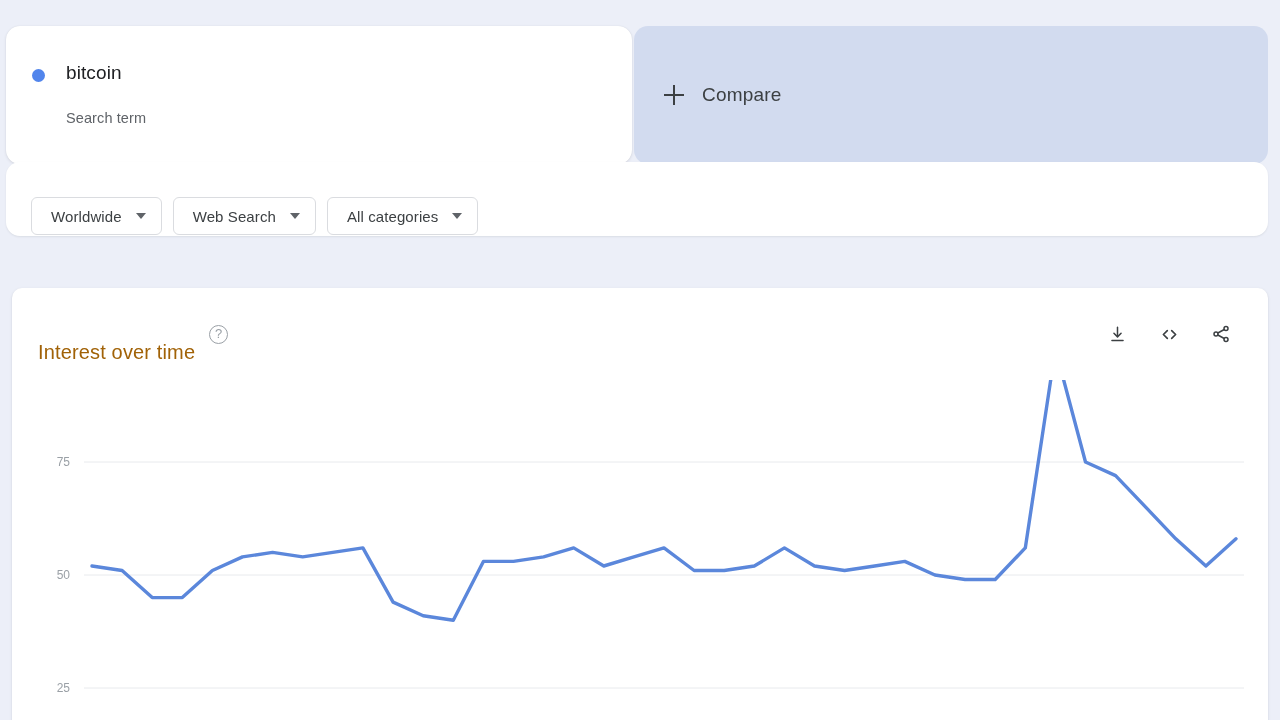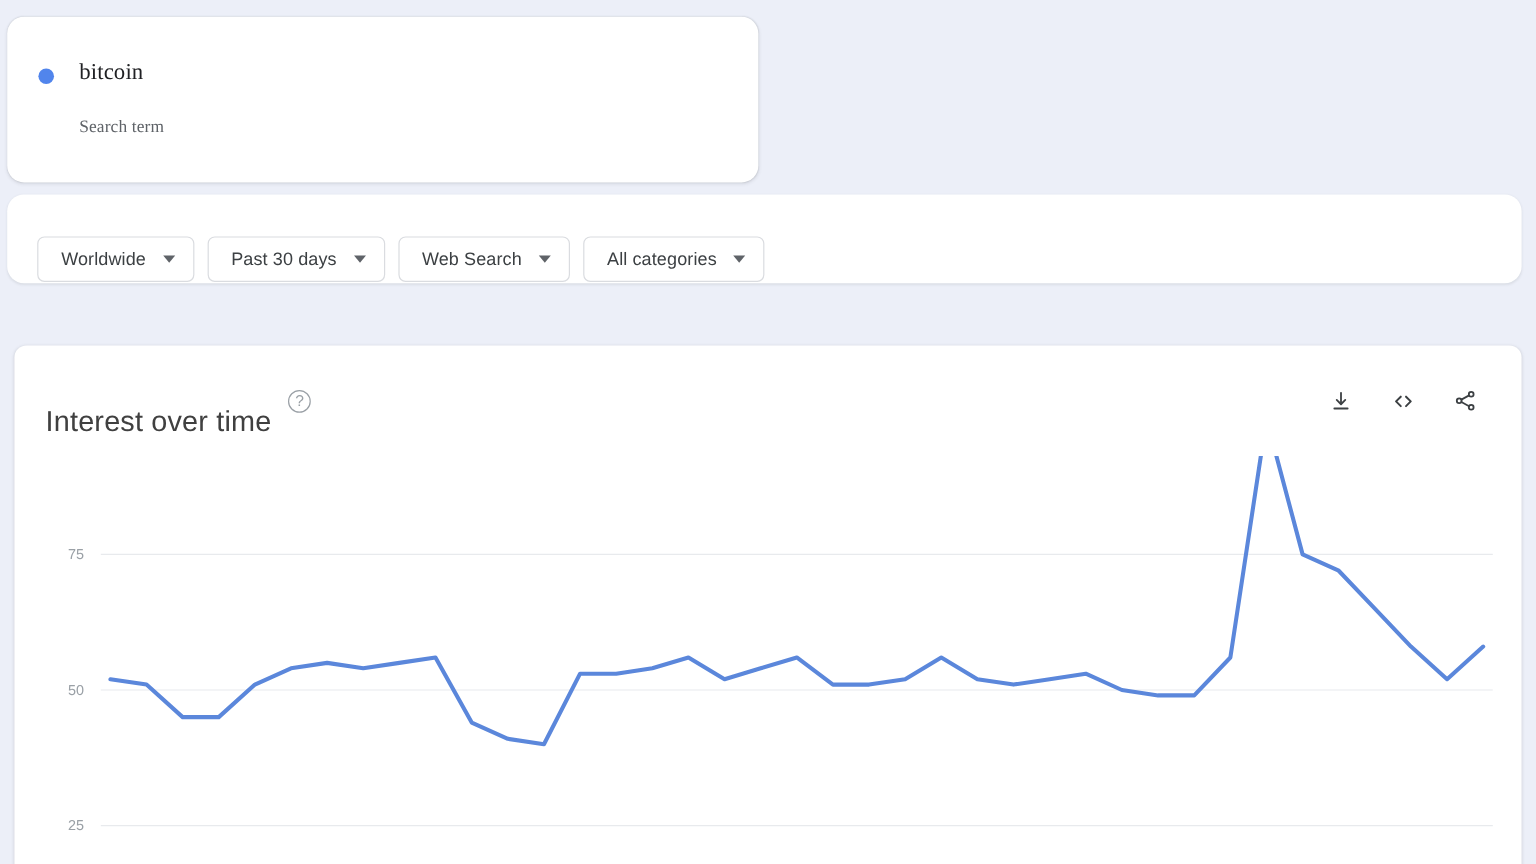--- a/index.html
+++ b/index.html
@@ -14,26 +14,25 @@
   }
   .page {
     position: relative;
     width: 1280px; height: 720px;
     background: #eceff8;
   }
 
   
   .top-row {
     position: absolute;
-    left: 0; top: 4px;
+    left: 0; top: 16px;
     width: 1280px; height: 156px;
     display: flex;
     gap: 2px;
     padding: 10px 12px 8px 6px;
-    font-family: Liberation Serif, serif;
   }
   .term-card {
     position: relative;
     width: 626px;
     background: #ffffff;
     border-radius: 14px;
     box-shadow: 0 1px 3px rgba(60,64,67,0.13), 0 0 1px rgba(60,64,67,0.10);
     display: flex;
     align-items: center;
     padding-left: 26px;
@@ -143,22 +142,22 @@
     position: absolute;
     left: 0; top: 0;
     width: 100%; height: 92px;
     display: flex;
     align-items: center;
     justify-content: space-between;
     padding: 0 34px 0 26px;
   }
   .chart-title-wrap { display: flex; align-items: center; gap: 14px; }
   .chart-title {
-    font-size: 24px;
-    color: #404040;
+    font-size: 20px;
+    color: #a16207;
     letter-spacing: 0.15px;
     margin-top: 36px;
   }
   .help-icon {
     width: 19px; height: 19px;
     border: 1.4px solid #9aa0a6;
     border-radius: 50%;
     color: #9aa0a6;
     font-size: 13px;
     line-height: 16px;
@@ -204,30 +203,32 @@
     <div class="term-card">
       <div class="term-inner">
         <span class="term-dot"></span>
         <span class="term-texts">
           <span class="term-name">bitcoin</span>
           <span class="term-kind">Search term</span>
         </span>
       </div>
     </div>
 
+    <div class="compare-card">
+      <div class="compare-inner">
+        <span class="plus-icon"></span>
+        <span class="compare-label">Compare</span>
+      </div>
+    </div>
 
   </div>
 
   <div class="filter-bar">
     <div class="chip">
       <span class="chip-label">Worldwide</span>
-      <span class="caret"></span>
-    </div>
-    <div class="chip">
-      <span class="chip-label">Past 30 days</span>
       <span class="caret"></span>
     </div>
     <div class="chip">
       <span class="chip-label">Web Search</span>
       <span class="caret"></span>
     </div>
     <div class="chip">
       <span class="chip-label">All categories</span>
       <span class="caret"></span>
     </div>

